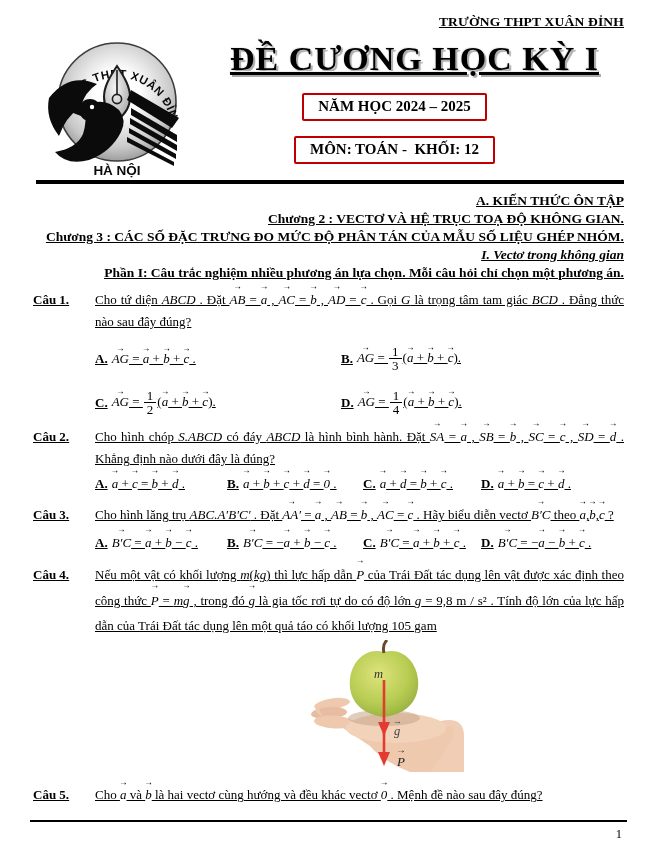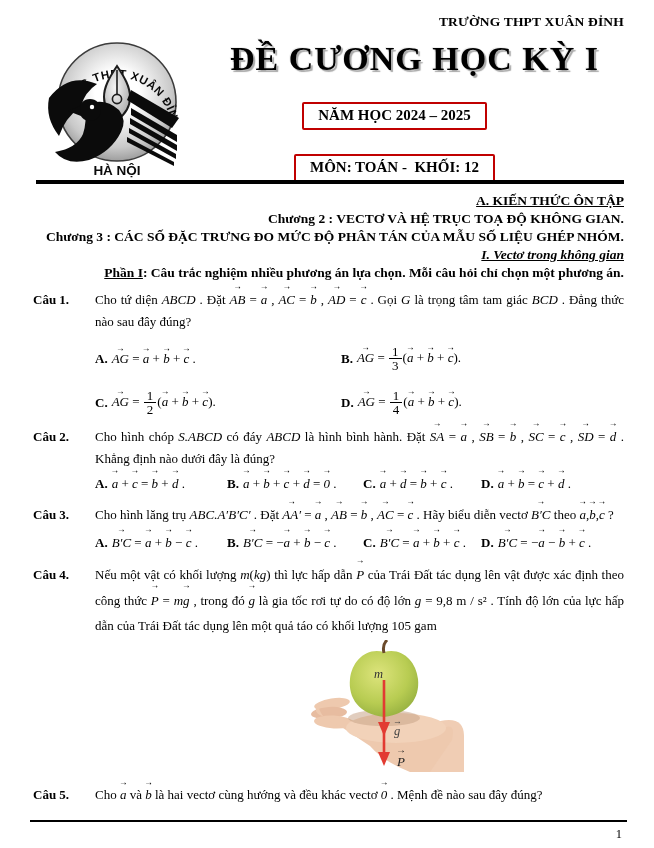--- a/index.html
+++ b/index.html
@@ -1,26 +1,26 @@
 <!DOCTYPE html>
 <html><head>
 <meta charset="utf-8">
 <style>
   html,body{margin:0;padding:0;background:#fff;}
   body{width:654px;height:848px;overflow:hidden;font-family:"Liberation Serif","DejaVu Serif",serif;color:#000;}
-  .page{position:relative;width:654px;height:848px;box-sizing:border-box;padding:6px 30px 0 33px;background:#fff;}
+  .page{position:relative;width:654px;height:848px;box-sizing:border-box;padding:6px 30px 0 33px;background:#fff;text-decoration:underline;}
 
   
   .school-line{text-align:right;font-weight:bold;font-size:13.5px;margin-top:8px;letter-spacing:.2px;}
   .header-grid{display:flex;margin-top:2px;}
   .logo-wrap{width:172px;flex:none;padding-top:4px;}
   .head-center{flex:1;text-align:center;}
   .doc-title{font-size:34px;font-weight:bold;letter-spacing:1px;margin-top:8px;color:#000000;
              text-shadow:2px 2px 1px #a9a9a9, -1px -1px 0 #efefef;}
-  .boxline{margin-top:24px;transform:translateX(-20px);}
+  .boxline{margin-top:15px;transform:translateX(-20px);}
   .red-box{display:inline-block;border:2px solid #c00000;padding:3px 14px 4px 14px;font-weight:bold;font-size:15px;border-radius:2px;}
   .head-rule{border-top:4.5px solid #000;margin-left:3px;margin-right:0;margin-top:-8px;position:relative;z-index:0;}
 
   
   .outline{margin-top:8px;font-weight:bold;font-size:13.5px;line-height:1.33;text-align:right;}
   .u{text-decoration:underline;}
   .ital{font-style:italic;}
 
   
   .q{display:flex;margin-top:5px;}

